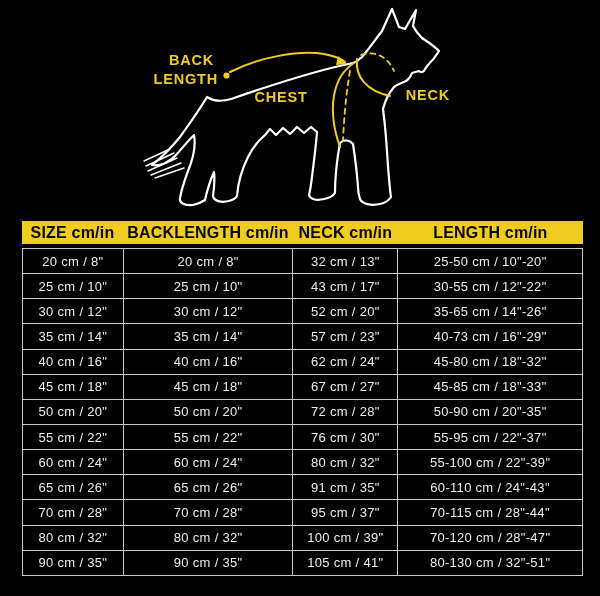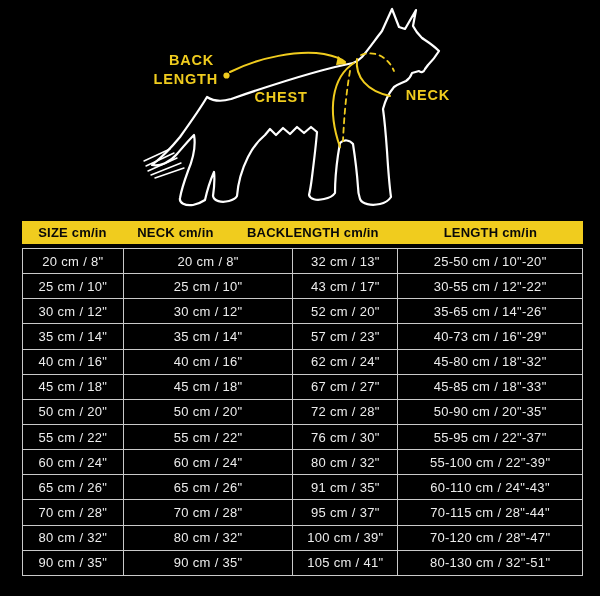--- a/index.html
+++ b/index.html
@@ -17,21 +17,21 @@
     font-weight:bold;font-size:14.5px;letter-spacing:0.8px;
   }
   .size-header{
     position:absolute;left:22px;top:221px;width:561px;height:23px;
     background:var(--accent,#F0CC1E);
     display:flex;align-items:center;
     box-sizing:border-box;
   }
   .size-header .hcell{
     text-align:center;color:#090909;font-weight:bold;
-    font-size:13px;letter-spacing:0.2px;
+    font-size:16px;letter-spacing:0.2px;
   }
   .hcell.c1{width:18.0%;}
   .hcell.c2{width:30.3%;}
   .hcell.c3{width:18.7%;}
   .hcell.c4{width:33.0%;}
   table.size-table{
     position:absolute;left:22px;top:248px;width:561px;height:328px;
     border-collapse:collapse;table-layout:fixed;
     background:#000;
   }
@@ -118,22 +118,22 @@
     </g>
 
     <text class="diagram-label" x="214" y="65" text-anchor="end">BACK</text>
     <text class="diagram-label" x="218" y="84" text-anchor="end">LENGTH</text>
     <text class="diagram-label" x="281" y="102" text-anchor="middle">CHEST</text>
     <text class="diagram-label" x="428" y="100" text-anchor="middle">NECK</text>
   </svg>
 
   <div class="size-header">
     <div class="hcell c1">SIZE cm/in</div>
+    <div class="hcell c2">BACKLENGTH cm/in</div>
     <div class="hcell c3">NECK cm/in</div>
-    <div class="hcell c2">BACKLENGTH cm/in</div>
     <div class="hcell c4">LENGTH cm/in</div>
   </div>
 
   <table class="size-table">
     <colgroup>
       <col class="c1">
         <col class="c2">
         <col class="c3">
         <col class="c4">
     </colgroup>

